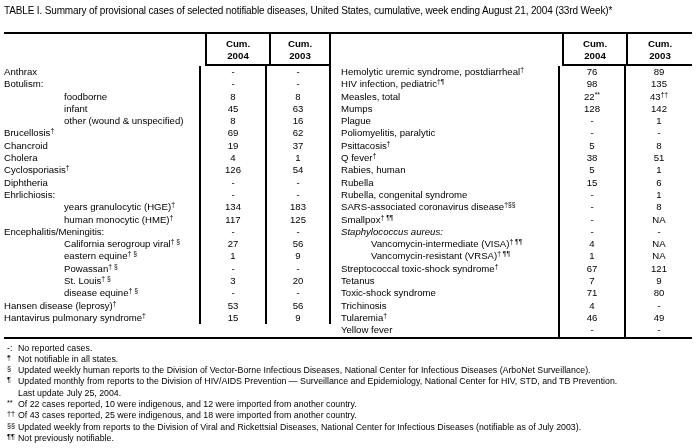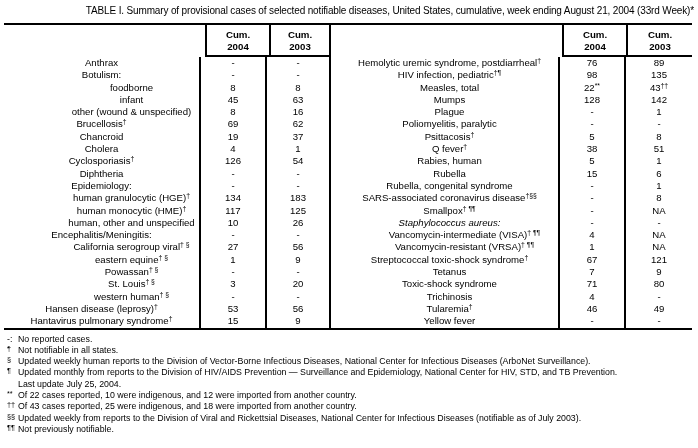--- a/index.html
+++ b/index.html
@@ -1,28 +1,28 @@
 <!DOCTYPE html>
 <html><head>
 <meta charset="utf-8">
 <style>
   html,body{margin:0;padding:0;background:#fff;}
   body{width:698px;height:448px;overflow:hidden;color:#000;
        font-family:"Liberation Sans","DejaVu Sans",sans-serif;}
   .page{padding:5px 4px 0 4px;}
-  .title{font-size:10px;letter-spacing:-0.15px;white-space:nowrap;margin-bottom:7px;text-align:right;}
+  .title{font-size:10px;letter-spacing:-0.15px;white-space:nowrap;margin-bottom:16px;}
   .tables{display:flex;width:688px;border-top:2px solid #000;border-bottom:2px solid #000;}
   .half{display:flex;flex-direction:column;}
   .half-left{width:327px;}
   .half-right{width:361px;padding-left:10px;box-sizing:border-box;}
   .trow{display:flex;height:12.3px;line-height:12.3px;font-size:9.6px;}
   .thead{height:32px;font-weight:bold;font-size:9.7px;line-height:12px;}
   .thead .val{padding-top:4px;border-bottom:2px solid #000;box-sizing:border-box;height:32px;}
   .hl{display:block;text-align:center;}
-  .lab{flex:1;white-space:nowrap;overflow:hidden;text-align:center;}
+  .lab{flex:1;white-space:nowrap;overflow:hidden;}
   .lab.ind{padding-left:60px;}
   .half-right .lab.ind{padding-left:30px;}
   .lab.ital .lt{font-style:italic;}
   .val{text-align:center;}
   .half-left .c04{width:64px;border-left:2px solid #000;}
   .half-left .c03{width:62px;border-left:2px solid #000;border-right:2px solid #000;}
   .half-right .c04{width:64px;border-left:2px solid #000;}
   .half-right .c03{width:66px;border-left:2px solid #000;}
   sup{font-size:6.8px;vertical-align:baseline;position:relative;top:-3px;line-height:0;}
   .footnotes{margin-top:4px;font-size:8.8px;}
@@ -94,40 +94,35 @@
           <div class="lab"><span class="lt">Cyclosporiasis</span><sup>†</sup></div>
           <div class="val c04"><span>126</span><sup></sup></div>
           <div class="val c03"><span>54</span><sup></sup></div>
         </div>
         <div class="trow">
           <div class="lab"><span class="lt">Diphtheria</span><sup></sup></div>
           <div class="val c04"><span>-</span><sup></sup></div>
           <div class="val c03"><span>-</span><sup></sup></div>
         </div>
         <div class="trow">
-          <div class="lab"><span class="lt">Epidemiology:</span><sup></sup></div>
-          <div class="val c04"><span>-</span><sup></sup></div>
-          <div class="val c03"><span>-</span><sup></sup></div>
-        </div>
-        <div class="trow">
-          <div class="lab ind"><span class="lt">human granulocytic (HGE)</span><sup>†</sup></div>
+          <div class="lab"><span class="lt">Ehrlichiosis:</span><sup></sup></div>
+          <div class="val c04"><span>-</span><sup></sup></div>
+          <div class="val c03"><span>-</span><sup></sup></div>
+        </div>
+        <div class="trow">
+          <div class="lab ind"><span class="lt">years granulocytic (HGE)</span><sup>†</sup></div>
           <div class="val c04"><span>134</span><sup></sup></div>
           <div class="val c03"><span>183</span><sup></sup></div>
         </div>
         <div class="trow">
           <div class="lab ind"><span class="lt">human monocytic (HME)</span><sup>†</sup></div>
           <div class="val c04"><span>117</span><sup></sup></div>
           <div class="val c03"><span>125</span><sup></sup></div>
         </div>
         <div class="trow">
-          <div class="lab ind"><span class="lt">human, other and unspecified</span><sup></sup></div>
-          <div class="val c04"><span>10</span><sup></sup></div>
-          <div class="val c03"><span>26</span><sup></sup></div>
-        </div>
-        <div class="trow">
           <div class="lab"><span class="lt">Encephalitis/Meningitis:</span><sup></sup></div>
           <div class="val c04"><span>-</span><sup></sup></div>
           <div class="val c03"><span>-</span><sup></sup></div>
         </div>
         <div class="trow">
           <div class="lab ind"><span class="lt">California serogroup viral</span><sup>† §</sup></div>
           <div class="val c04"><span>27</span><sup></sup></div>
           <div class="val c03"><span>56</span><sup></sup></div>
         </div>
         <div class="trow">
@@ -139,21 +134,21 @@
           <div class="lab ind"><span class="lt">Powassan</span><sup>† §</sup></div>
           <div class="val c04"><span>-</span><sup></sup></div>
           <div class="val c03"><span>-</span><sup></sup></div>
         </div>
         <div class="trow">
           <div class="lab ind"><span class="lt">St. Louis</span><sup>† §</sup></div>
           <div class="val c04"><span>3</span><sup></sup></div>
           <div class="val c03"><span>20</span><sup></sup></div>
         </div>
         <div class="trow">
-          <div class="lab ind"><span class="lt">western human</span><sup>† §</sup></div>
+          <div class="lab ind"><span class="lt">disease equine</span><sup>† §</sup></div>
           <div class="val c04"><span>-</span><sup></sup></div>
           <div class="val c03"><span>-</span><sup></sup></div>
         </div>
         <div class="trow">
           <div class="lab"><span class="lt">Hansen disease (leprosy)</span><sup>†</sup></div>
           <div class="val c04"><span>53</span><sup></sup></div>
           <div class="val c03"><span>56</span><sup></sup></div>
         </div>
         <div class="trow">
           <div class="lab"><span class="lt">Hantavirus pulmonary syndrome</span><sup>†</sup></div>

